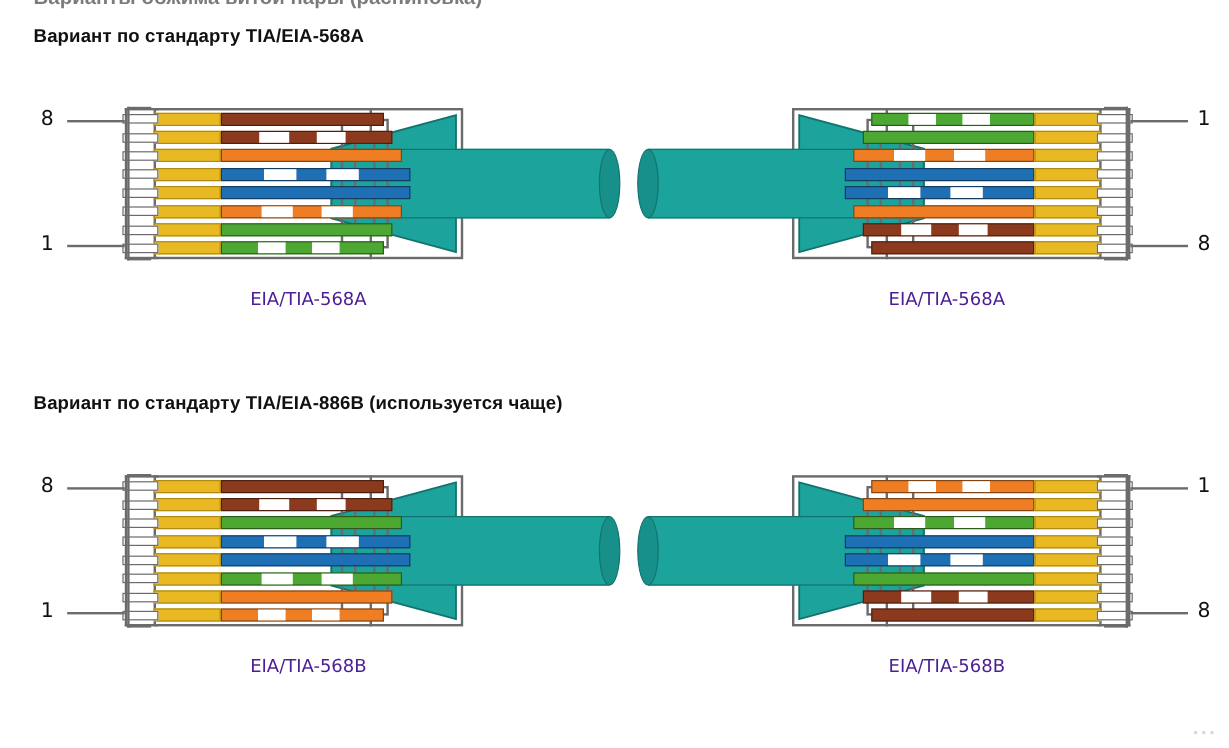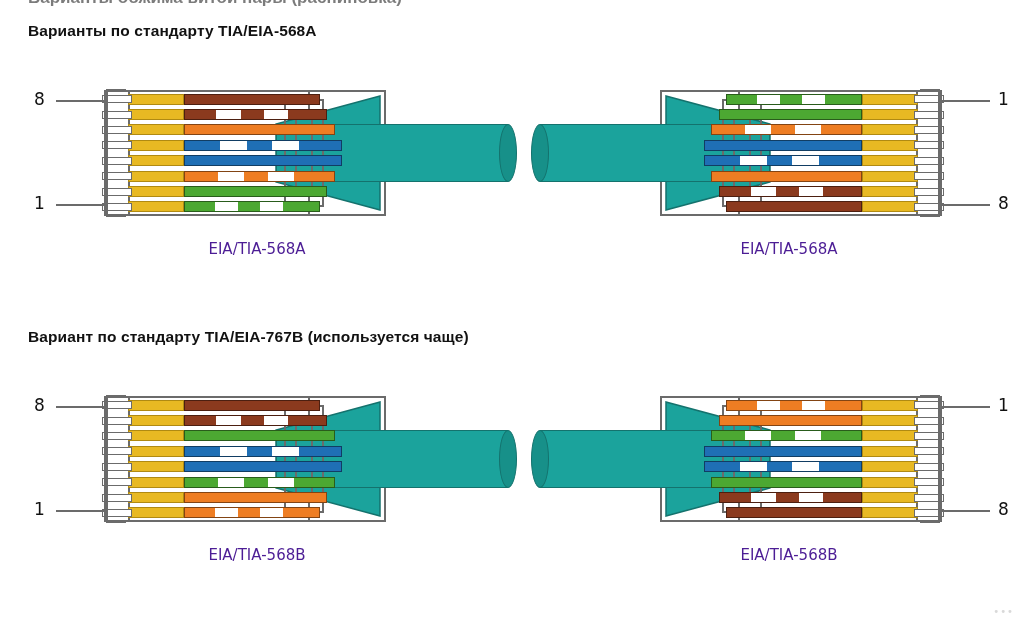--- a/index.html
+++ b/index.html
@@ -58,22 +58,22 @@
     position:absolute;right:10px;bottom:6px;
     font-size:10px;color:#d9d9d9;letter-spacing:1px;
     font-family:"DejaVu Sans", sans-serif;
   }
 </style>
 </head>
 <body>
 
 <div class="cut-line">Варианты обжима витой пары (распиновка)</div>
 
-<div class="heading" id="heading-a">Варианты по стандарту TIA/EIA-568A</div>
-<div class="heading" id="heading-b">Вариант по стандарту TIA/EIA-767B (используется чаще)</div>
+<div class="heading" id="heading-a">Вариант по стандарту TIA/EIA-568A</div>
+<div class="heading" id="heading-b">Вариант по стандарту TIA/EIA-886B (используется чаще)</div>
 
 <div id="stage">
     <div class="body-outline" style="left: 128px; top: 90px; width: 258px; height: 126px;"></div>
     <div class="body-divider" style="left: 308px; top: 90px; height: 126px;"></div>
     <svg width="1024" height="623" style="position: absolute; left: 0px; top: 0px; pointer-events: none;">
       <polygon points="380,96 276,124 276,182 380,210" fill="#1ba39c" stroke="#14726d" stroke-width="1.5"></polygon>
     </svg>
     <div class="jacket" style="left: 276px; top: 124px; width: 232px; height: 58px;"></div>
     <div class="cable-end" style="left: 499px; top: 124px; width: 18px; height: 58px;"></div>
     <div class="latch-outer" style="left: 284px; top: 99px; width: 40px; height: 108px;"></div>

